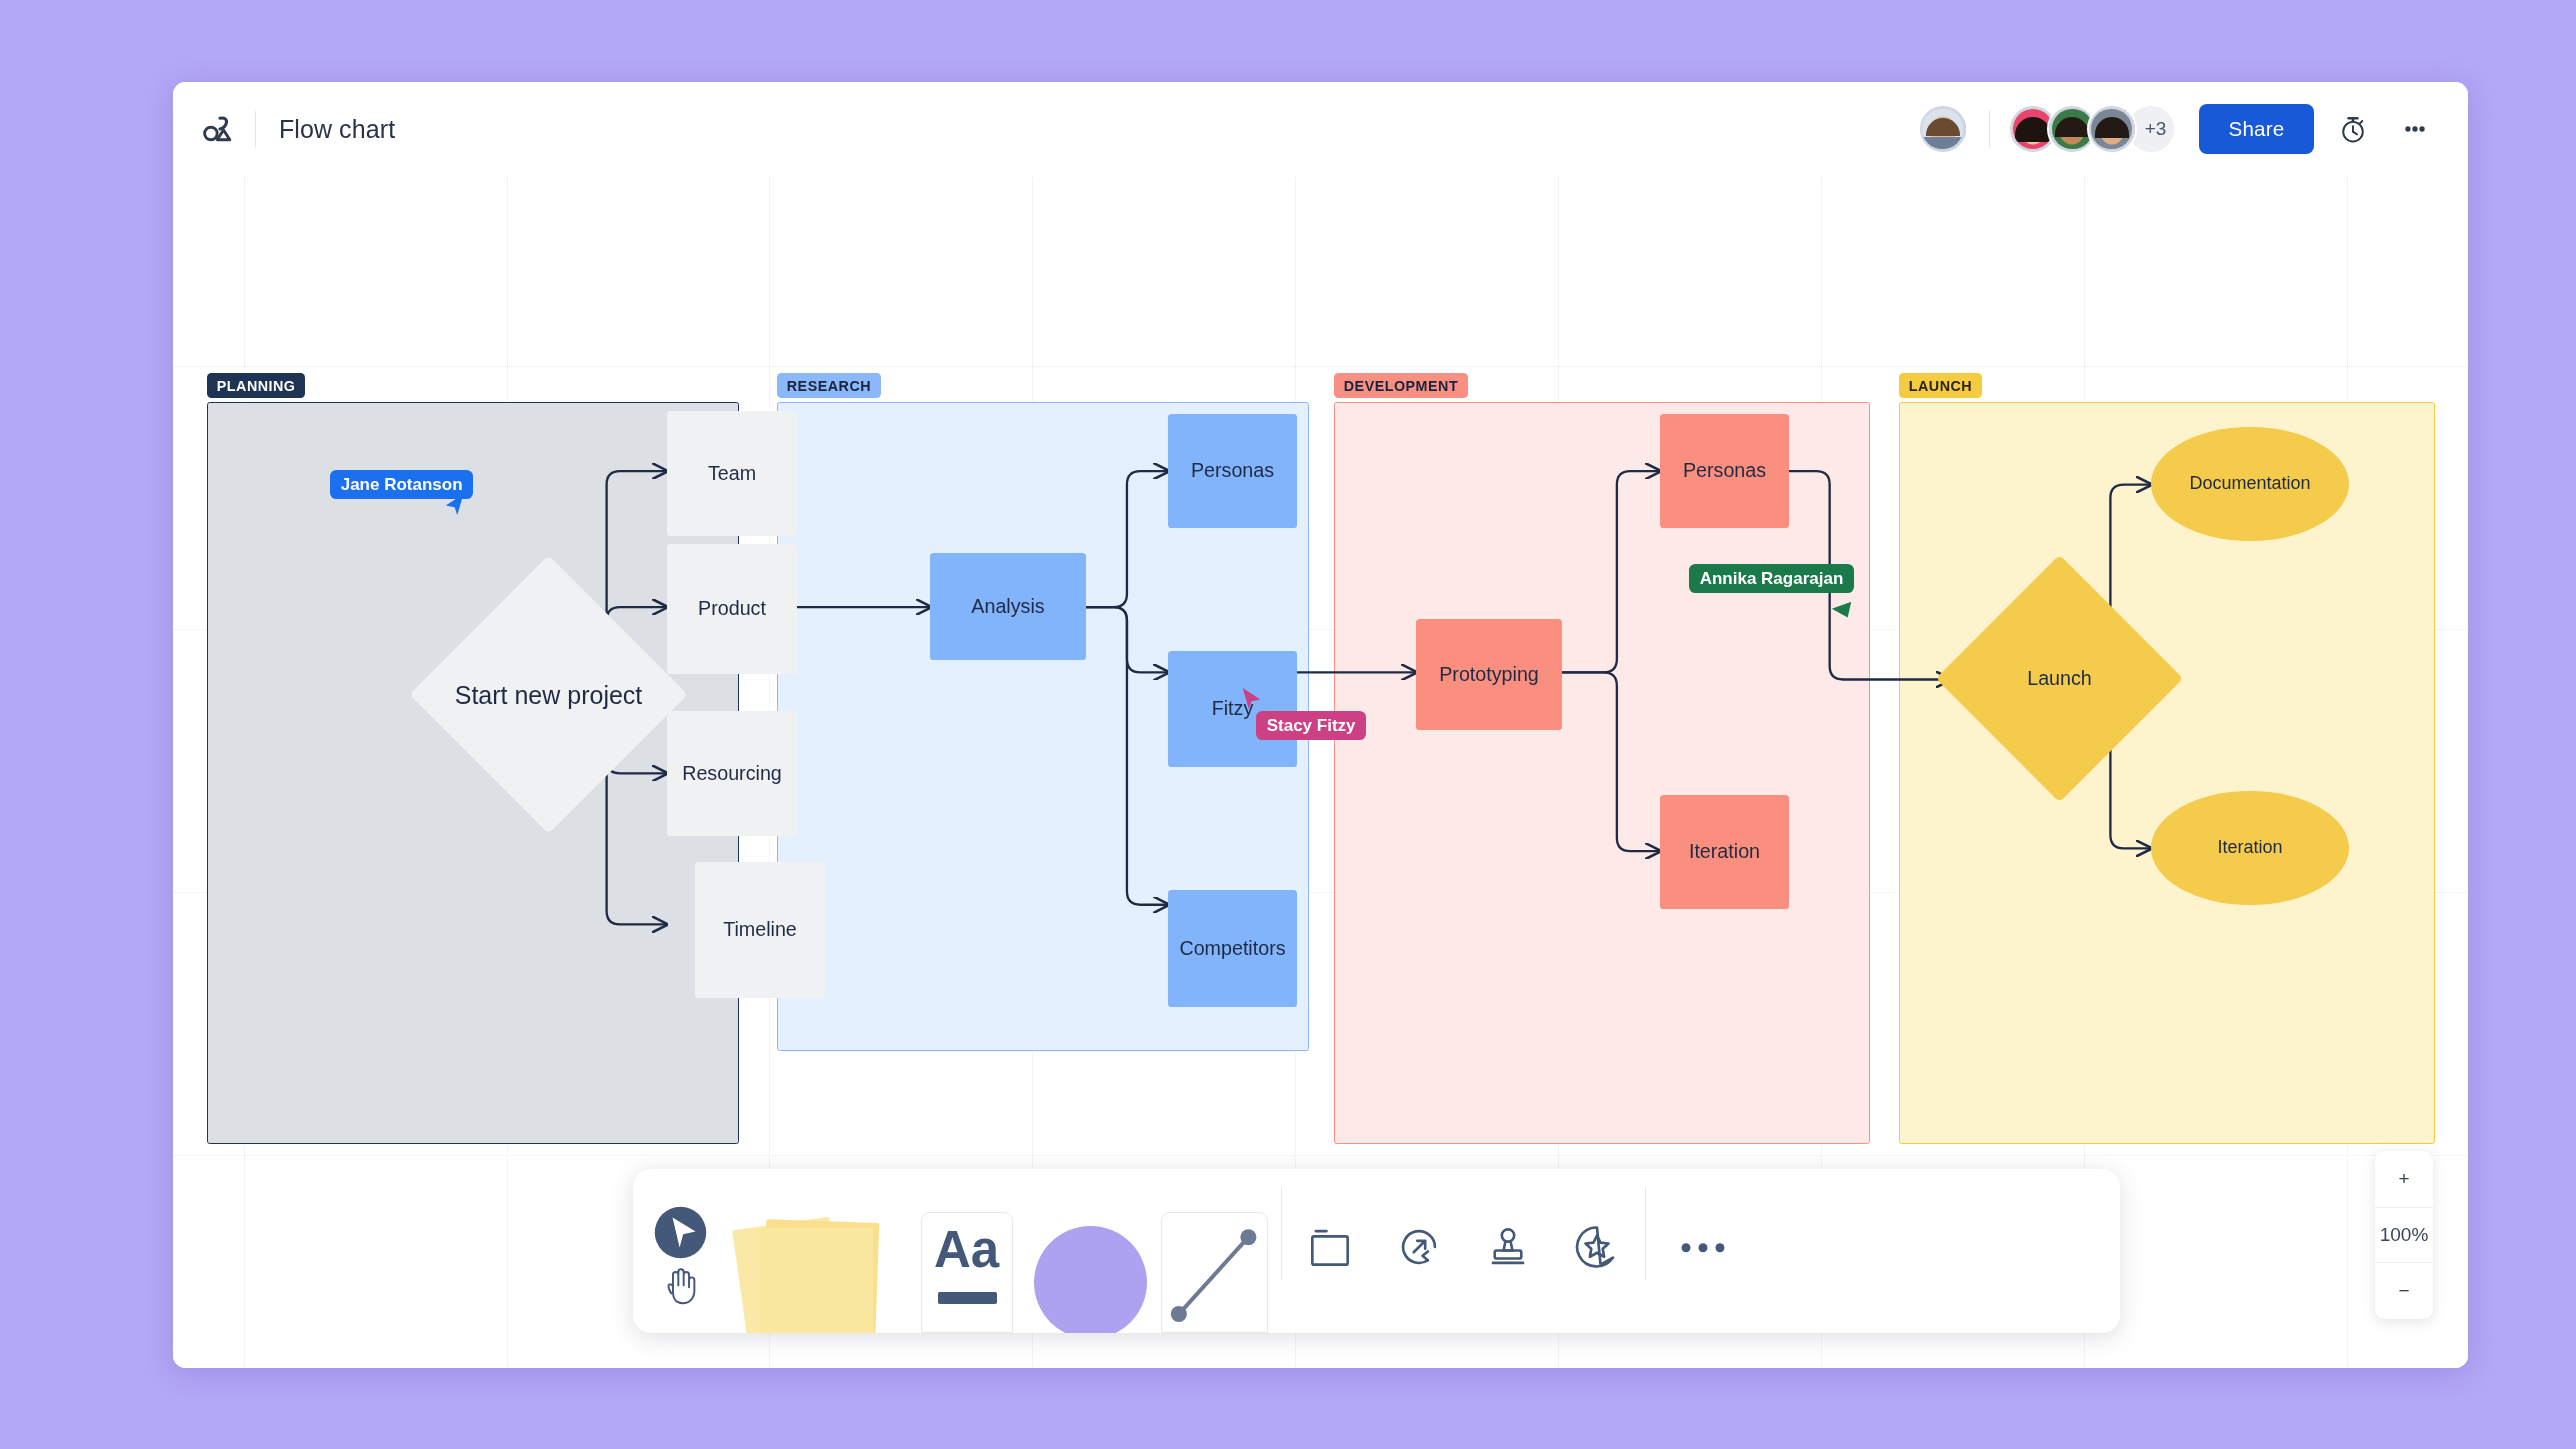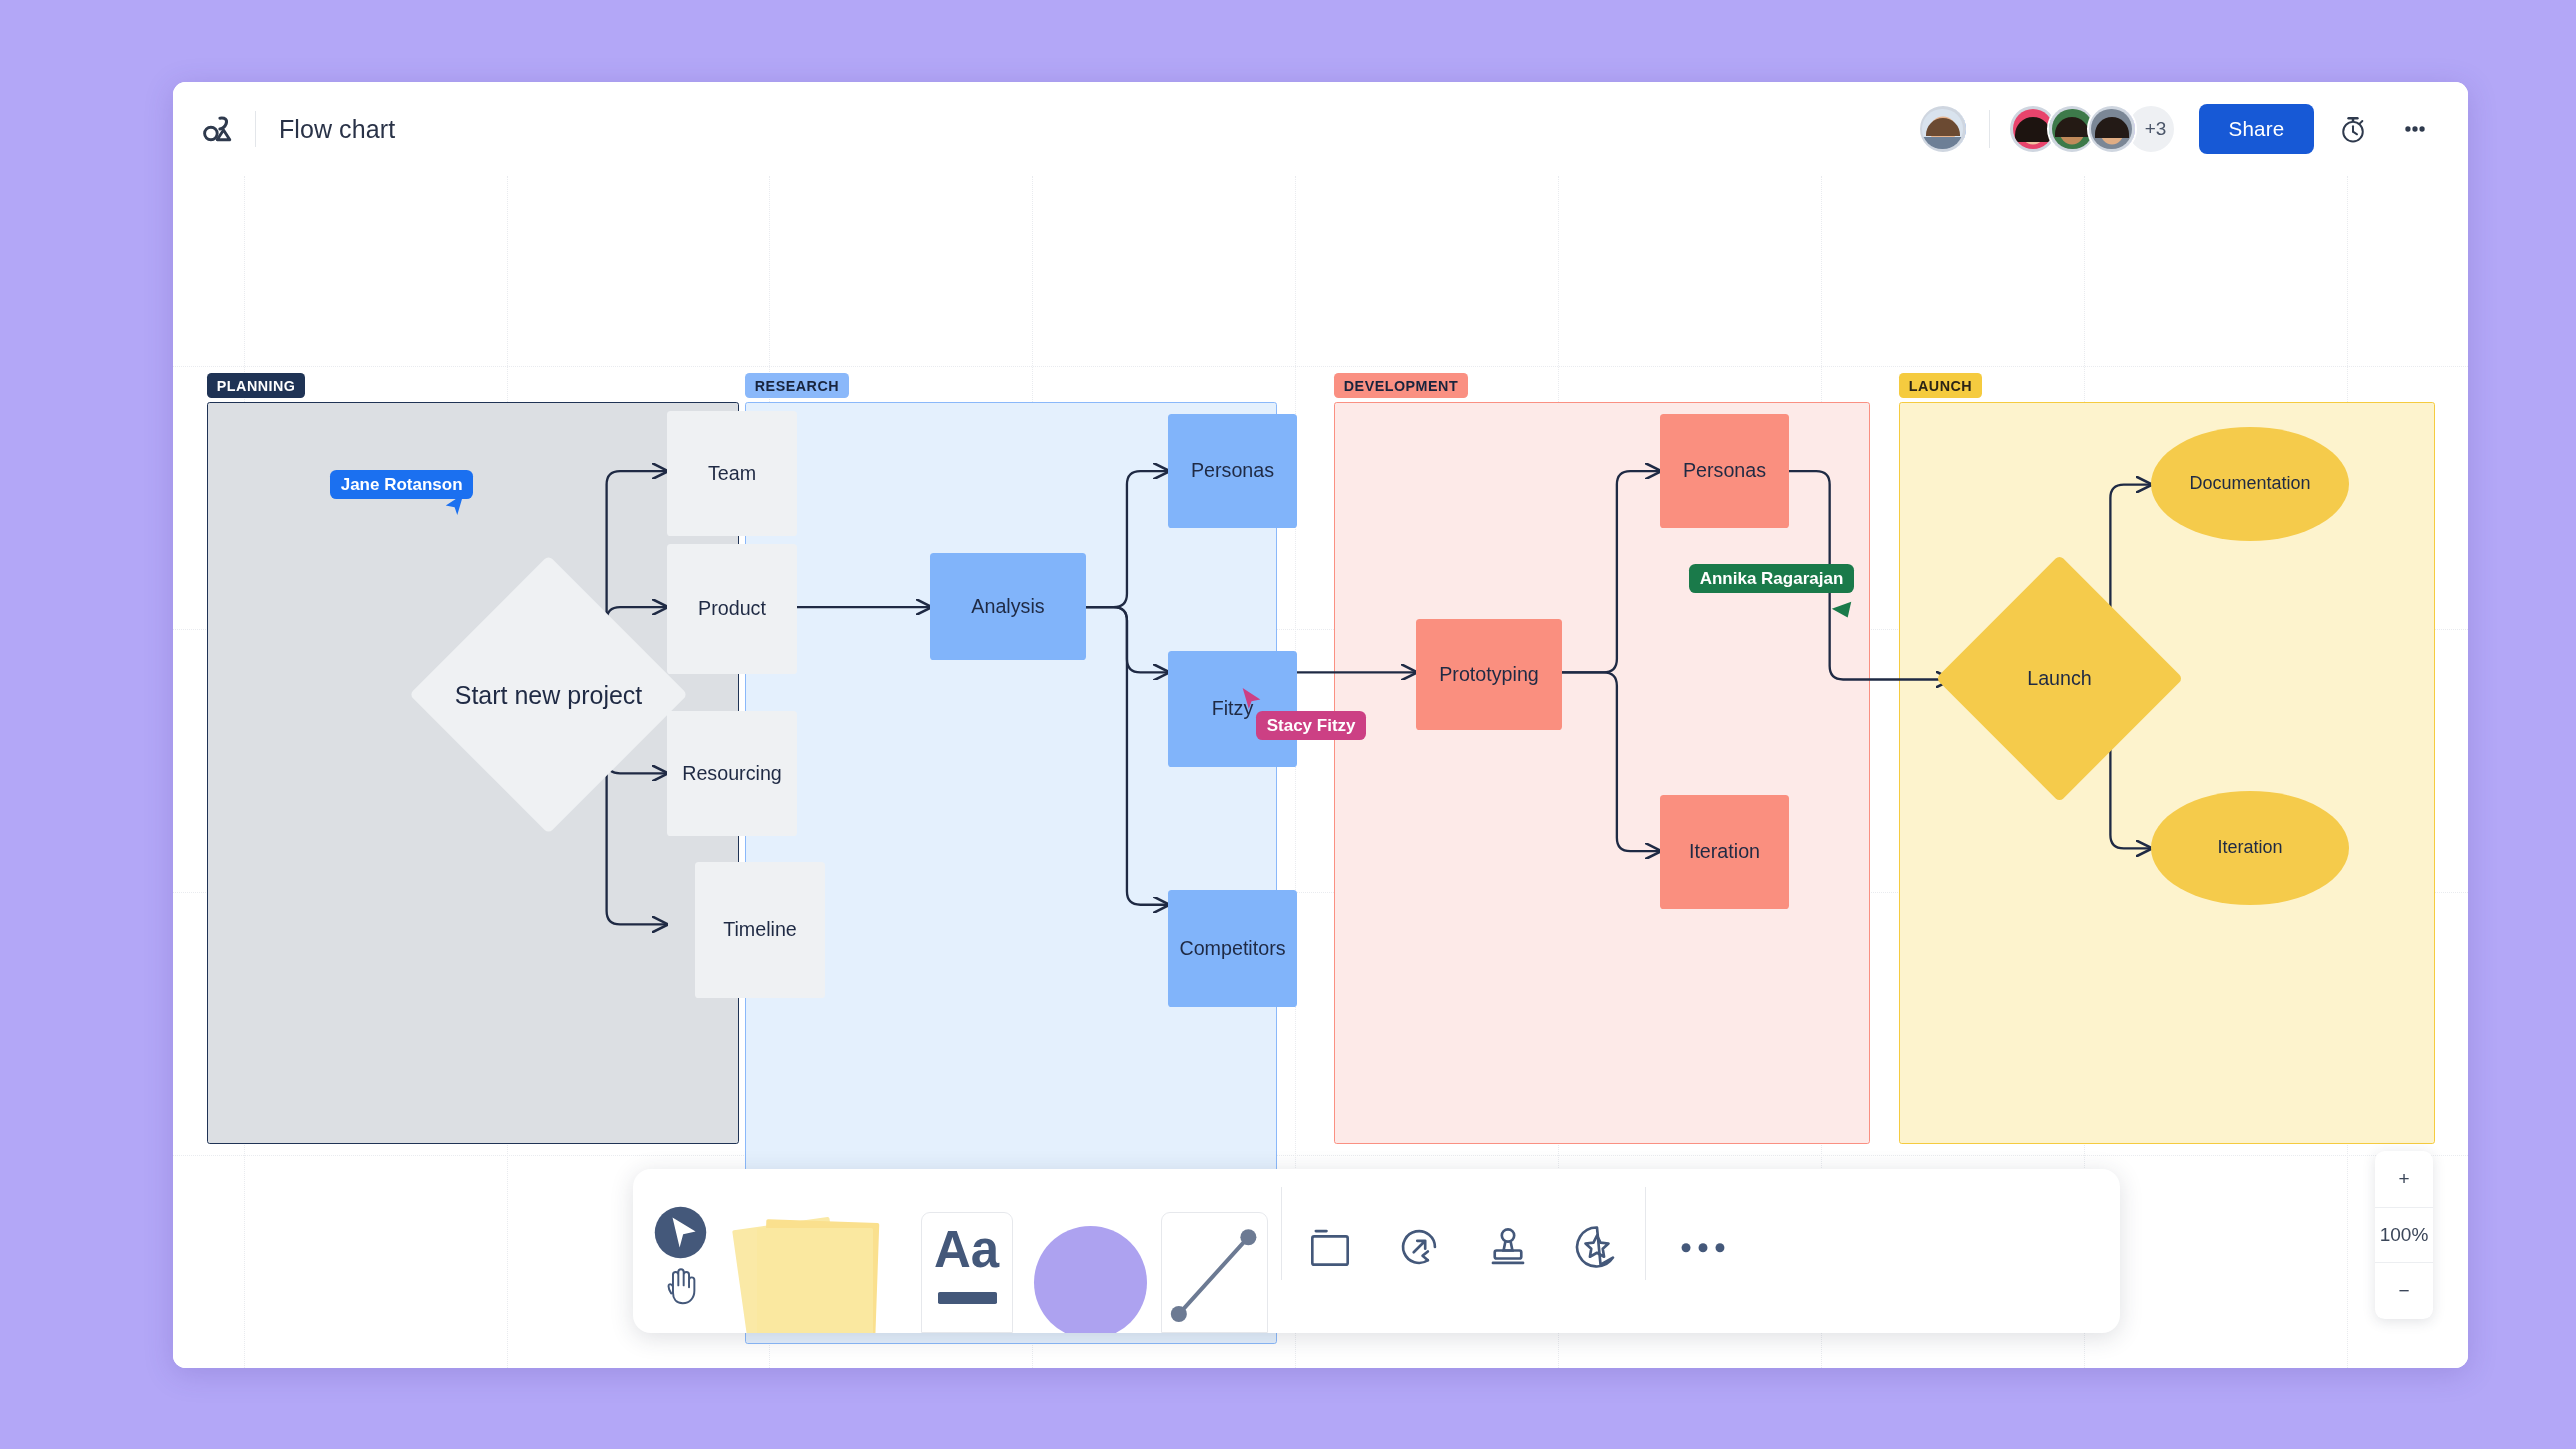--- a/index.html
+++ b/index.html
@@ -237,21 +237,21 @@
     <div class="grid-h" style="top:190px"></div>
     <div class="grid-h" style="top:453px"></div>
     <div class="grid-h" style="top:716px"></div>
     <div class="grid-h" style="top:979px"></div>
 
     <div class="frame" style="left:34px; top:226px; width:532px; height:742px;">
       <div class="frame-body" style="background:#dcdfe3; border:1.8px solid #1f3355;"></div>
       <div class="frame-label" style="background:#1f3355;color:#ffffff">PLANNING</div>
     </div>
 
-    <div class="frame" style="left:572px; top:226px; width:532px; height:942px;">
+    <div class="frame" style="left:604px; top:226px; width:532px; height:649px;">
       <div class="frame-body" style="background:#e4f0fd; border:1.8px solid #8ab8fa;"></div>
       <div class="frame-label" style="background:#8ab8fa;color:#18243d">RESEARCH</div>
     </div>
 
     <div class="frame" style="left:1161px; top:226px; width:536px; height:742px;text-decoration:underline;">
       <div class="frame-body" style="background:#fdeae8; border:1.8px solid #fa9082;"></div>
       <div class="frame-label" style="background:#fa9082;color:#18243d">DEVELOPMENT</div>
     </div>
 
     <div class="frame" style="left:1726px; top:226px; width:536px; height:742px;">

